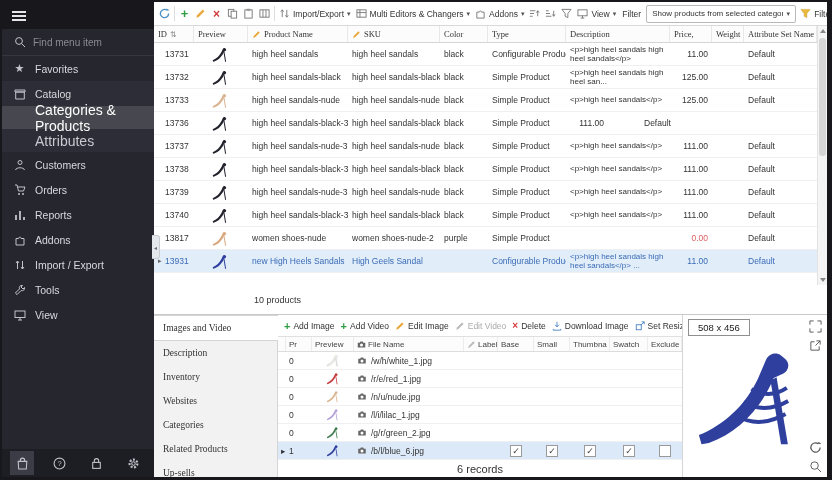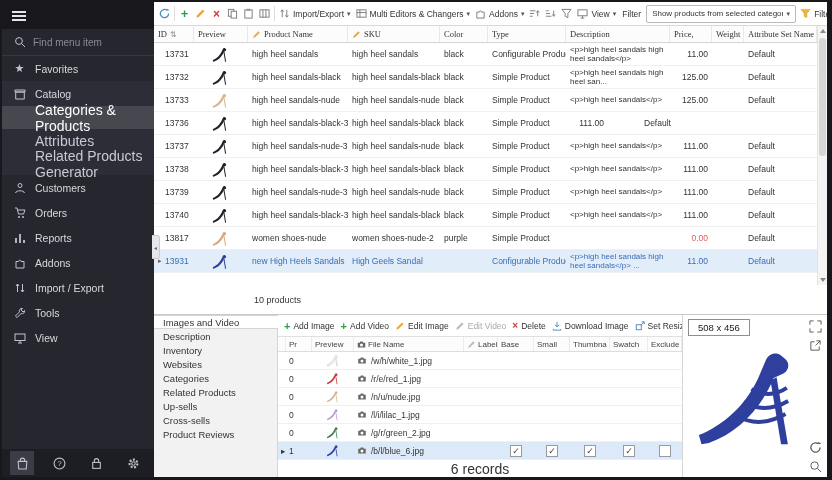--- a/index.html
+++ b/index.html
@@ -83,21 +83,21 @@
              padding-left:100px; font-size:9px; color:#333; border-bottom:1px solid #c9c9c9; }
 
   .splitter-handle { position:absolute; left:150px; top:233px; width:8px; height:24px; background:#e4e7eb;
                      border:1px solid #c8ccd2; border-left:none; border-radius:0 3px 3px 0;
                      display:flex; align-items:center; justify-content:center; font-size:6px; color:#667; z-index:6; cursor:pointer; }
 
   
   .bottom { position:absolute; left:0; right:0; top:313px; bottom:0; }
   .tabs { position:absolute; left:0; top:0; bottom:0; width:124px; background:#f2f2f2;
           border-right:1px solid #d5d5d5; font-size:9.5px; color:#333; }
-  .tab { height:14px; display:flex; align-items:center; padding:0 9px; cursor:pointer; white-space:nowrap; overflow:hidden; }
+  .tab { height:14px; display:flex; align-items:center; padding:12px 9px; cursor:pointer; white-space:nowrap; overflow:hidden;font-family:Liberation Serif, serif; }
   .tab.selected { background:#fff; border-top:1px solid #d5d5d5; border-bottom:1px solid #d5d5d5; margin-right:-1px; }
 
   .images-panel { position:absolute; left:124px; top:0; bottom:0; width:404px; }
   .img-toolbar { position:absolute; left:0; right:0; top:0; height:22px; border-bottom:1px solid #e0e0e0;
                  display:flex; align-items:center; gap:4px; padding:0 5px; font-size:8.5px; color:#333;
                  white-space:nowrap; overflow:hidden; }
   .img-toolbar .tbtn svg { width:10px; height:10px; }
   .plusg { color:#2e9e44; font-weight:bold; font-size:11px; }
   .delg  { color:#d43c3c; font-weight:bold; font-size:10px; }
   .disabled { color:#aaa; }
@@ -112,21 +112,21 @@
   .ibody { position:absolute; left:0; right:0; top:37px; height:110px; overflow:hidden; }
   .irow { display:flex; height:18px; border-bottom:1px solid #f0f0f0; font-size:8.5px; color:#333; cursor:pointer; }
   .irow.sel { background:#dce9f8; }
   .ic { display:flex; align-items:center; padding:0 3px; overflow:hidden; white-space:nowrap; }
   .ic .cam { width:11px; height:10px; display:inline-flex; margin-right:3px; flex:none; }
   .ic .cam svg { width:10px; height:9px; }
   .thumb2 { width:17px; height:15px; display:block; }
   .cbx { width:12px; height:12px; border:1px solid #9a9a9a; background:#fff; display:flex;
          align-items:center; justify-content:center; font-size:9px; color:#444; cursor:pointer; }
   .ifooter { position:absolute; left:0; right:0; bottom:2px; height:12px; display:flex; align-items:center;
-             justify-content:center; font-size:14px; color:#333; }
+             justify-content:center; font-size:11px; color:#333; }
 
   
   .preview { position:absolute; left:528px; top:0; bottom:0; right:0; border-left:1px solid #d5d5d5; background:#fff; }
   .dim-chip { position:absolute; left:5px; top:4px; border:1px solid #8f8f8f; background:#fff;
               padding:2px 9px; font-size:9.5px; color:#222; z-index:3; }
   .pico { position:absolute; width:14px; height:14px; color:#555; cursor:pointer; z-index:3; }
   .pico svg { width:13px; height:13px; }
   .pico.fs{right:4px;top:4px} .pico.ext{right:4px;top:23px}
   .pico.rot{right:4px;bottom:23px} .pico.zm{right:4px;bottom:4px}
   .preview-shoe { position:absolute; left:8px; top:14px; width:126px; height:136px; }
@@ -165,23 +165,20 @@
                 <path d="M1 2h10v2H1zM1.7 4h8.6v7H1.7z" fill="none" stroke="currentColor"></path>
               </svg>
           </span>
           <span>Catalog</span>
         </div>
         <div class="sb-sub selected">
           <span>Categories &amp; Products</span>
         </div>
         <div class="sb-sub">
           <span>Attributes</span>
-        </div>
-        <div class="sb-sub">
-          <span>Related Products Generator</span>
         </div>
       </div>
       <div class="sb-item">
         <span class="sbico">
           <svg viewBox="0 0 12 12">
               <circle cx="6" cy="3.5" r="2" fill="none" stroke="currentColor"></circle>
               <path d="M1.5 11c.6-3 8.4-3 9 0" fill="none" stroke="currentColor"></path>
             </svg>
         </span>
         <span>Customers</span>

